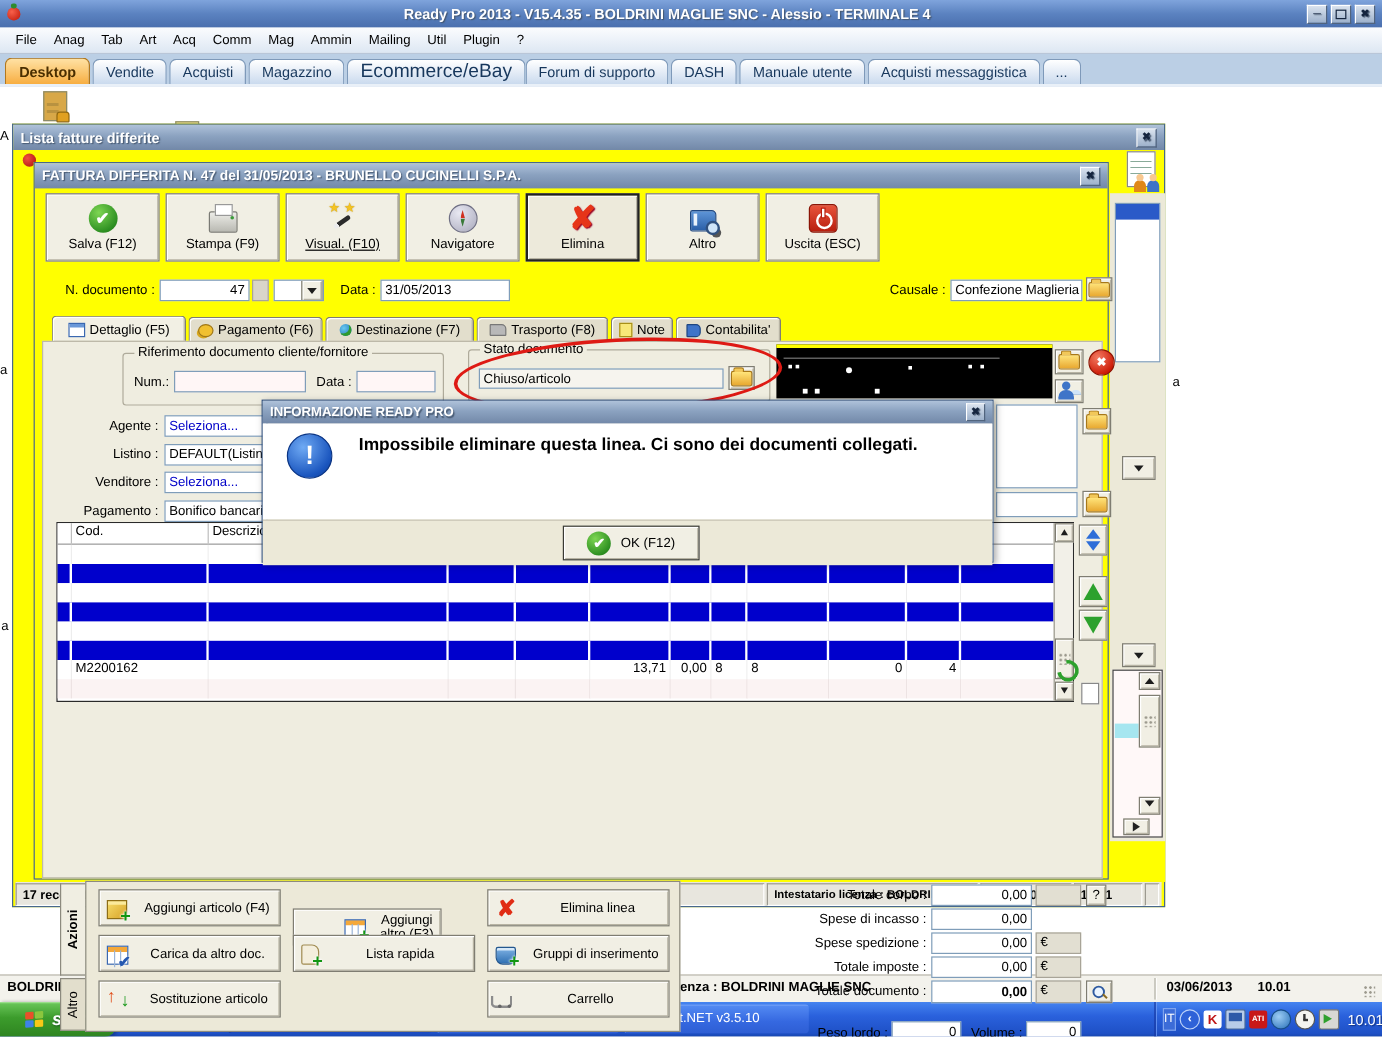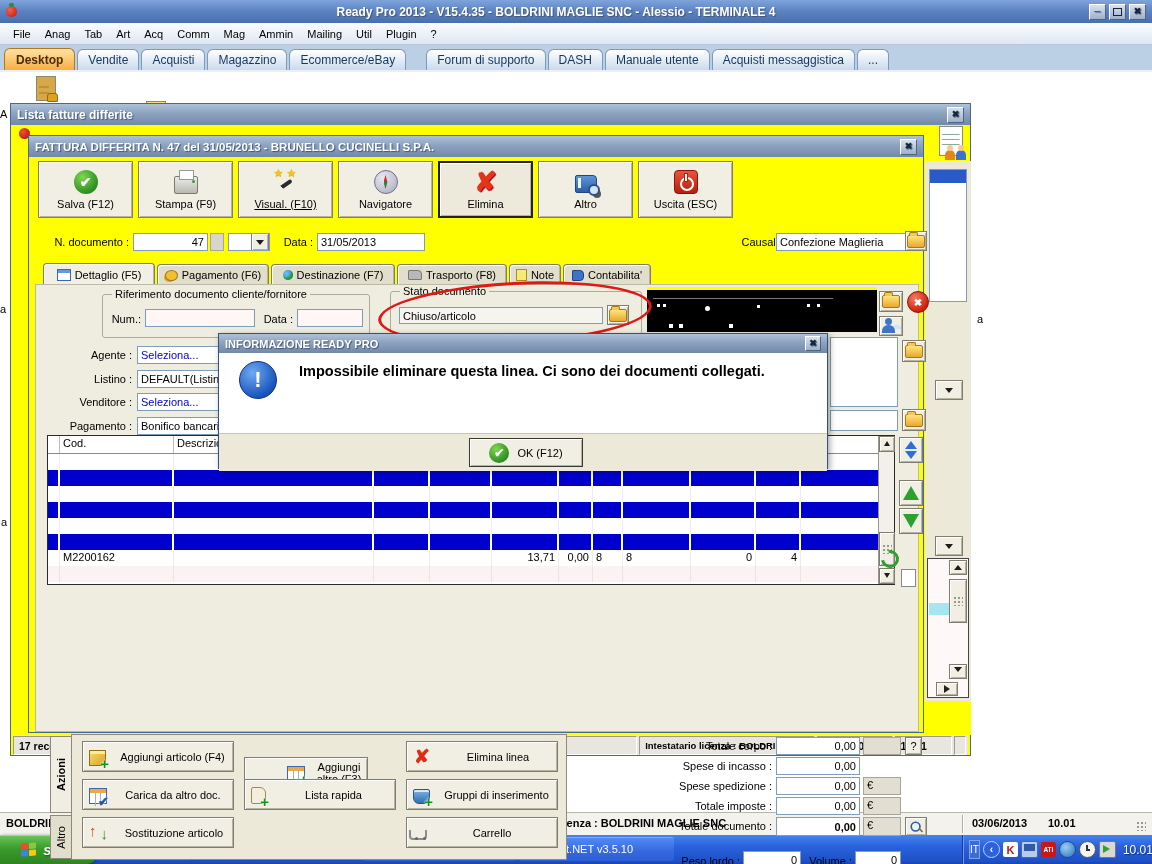--- a/index.html
+++ b/index.html
@@ -125,21 +125,21 @@
     <span class="tb" style="padding:2px 7px;">Util</span>
     <span class="tb" style="padding:2px 7px;">Plugin</span>
     <span class="tb" style="padding:2px 7px;">?</span>
   </div>
 
   <div class="ab" style="left:0;top:45px;width:1152px;height:27px;background:#BBCFE5;border-bottom:2px solid #E9F0F8;display:flex;align-items:flex-end;padding-left:4px;">
     <span style="height:21px;display:flex;align-items:center;padding:0 11px;margin-right:2px;border:1px solid #B2781E;border-bottom:none;border-radius:6px 6px 0 0;background:linear-gradient(#FFE2A4,#F7AE42);font-size:12px;font-weight:bold;color:#4A2E00;">Desktop</span>
     <span style="height:20px;display:flex;align-items:center;padding:0 10px;margin-right:2px;border:1px solid #7E99B9;border-bottom:none;border-radius:6px 6px 0 0;background:linear-gradient(#FFFFFF,#CADAEE);font-size:12px;color:#17375C;">Vendite</span>
     <span style="height:20px;display:flex;align-items:center;padding:0 10px;margin-right:2px;border:1px solid #7E99B9;border-bottom:none;border-radius:6px 6px 0 0;background:linear-gradient(#FFFFFF,#CADAEE);font-size:12px;color:#17375C;">Acquisti</span>
     <span style="height:20px;display:flex;align-items:center;padding:0 10px;margin-right:2px;border:1px solid #7E99B9;border-bottom:none;border-radius:6px 6px 0 0;background:linear-gradient(#FFFFFF,#CADAEE);font-size:12px;color:#17375C;">Magazzino</span>
-    <span style="height:20px;display:flex;align-items:center;padding:0 10px;margin-right:20px;border:1px solid #7E99B9;border-bottom:none;border-radius:6px 6px 0 0;background:linear-gradient(#FFFFFF,#CADAEE);font-size:12px;color:#17375C;">Ecommerce/eBay</span>
+    <span style="height:20px;display:flex;align-items:center;padding:0 10px;margin-right:0;border:1px solid #7E99B9;border-bottom:none;border-radius:6px 6px 0 0;background:linear-gradient(#FFFFFF,#CADAEE);font-size:16px;color:#17375C;">Ecommerce/eBay</span>
     <span style="height:20px;display:flex;align-items:center;padding:0 10px;margin-right:2px;border:1px solid #7E99B9;border-bottom:none;border-radius:6px 6px 0 0;background:linear-gradient(#FFFFFF,#CADAEE);font-size:12px;color:#17375C;">Forum di supporto</span>
     <span style="height:20px;display:flex;align-items:center;padding:0 10px;margin-right:2px;border:1px solid #7E99B9;border-bottom:none;border-radius:6px 6px 0 0;background:linear-gradient(#FFFFFF,#CADAEE);font-size:12px;color:#17375C;">DASH</span>
     <span style="height:20px;display:flex;align-items:center;padding:0 10px;margin-right:2px;border:1px solid #7E99B9;border-bottom:none;border-radius:6px 6px 0 0;background:linear-gradient(#FFFFFF,#CADAEE);font-size:12px;color:#17375C;">Manuale utente</span>
     <span style="height:20px;display:flex;align-items:center;padding:0 10px;margin-right:2px;border:1px solid #7E99B9;border-bottom:none;border-radius:6px 6px 0 0;background:linear-gradient(#FFFFFF,#CADAEE);font-size:12px;color:#17375C;">Acquisti messaggistica</span>
     <span style="height:20px;display:flex;align-items:center;padding:0 10px;margin-right:2px;border:1px solid #7E99B9;border-bottom:none;border-radius:6px 6px 0 0;background:linear-gradient(#FFFFFF,#CADAEE);font-size:12px;color:#17375C;">...</span>
   </div>
 
   <div class="ab dicon" style="left:36px;top:76px;background-color:#D8A848;"></div>
   <div class="ab dicon" style="left:146px;top:76px;background-color:#F0E080;"></div>
   <div class="ab dicon" style="left:240px;top:76px;background-color:#F2C8DC;"></div>
@@ -262,21 +262,21 @@
     <div class="ab" style="left:181px;top:97px;width:14px;height:18px;background:#D9D5C9;border:1px solid #A8A498;"></div>
     <div class="ab field" style="left:199px;top:97px;width:42px;height:18px;padding:0;">
         <span style="flex:1;"></span>
         <span class="btn" style="width:16px;height:100%;">
           <i class="ar-d"></i>
         </span>
       </div>
     <span class="ab lbl" style="left:246px;top:100px;width:38px;">Data :</span>
     <div class="ab field" style="left:288px;top:97px;width:108px;height:18px;">31/05/2013</div>
     <span class="ab lbl" style="left:695px;top:100px;width:64px;">Causale :</span>
-    <div class="ab field" style="left:747px;top:97px;width:132px;height:18px;">Confezione Maglieria</div>
+    <div class="ab field" style="left:763px;top:97px;width:110px;height:18px;">Confezione Maglieria</div>
     <div class="ab btn" style="left:876px;top:95px;width:22px;height:20px;">
         <span class="folder"></span>
       </div>
 
     <div class="ab btn" style="left:14px;top:127px;width:112px;height:22px;border-bottom:none;border-radius:4px 4px 0 0;background:#F2F0E4;gap:4px;">
       <span style="width:12px;height:10px;background:#fff;border:1px solid #3A68B0;box-shadow:inset 0 3px 0 #6A98D8;"></span>
       <span class="tb">Dettaglio (F5)</span>
     </div>
     <div class="ab btn" style="left:128px;top:128px;width:112px;height:21px;border-bottom:none;border-radius:4px 4px 0 0;background:#E2DECC;gap:4px;">
       <span style="width:11px;height:9px;border-radius:50%;background:#F0C030;border:1px solid #A07818;box-shadow:-2px 2px 0 -1px #D8A820;"></span>

